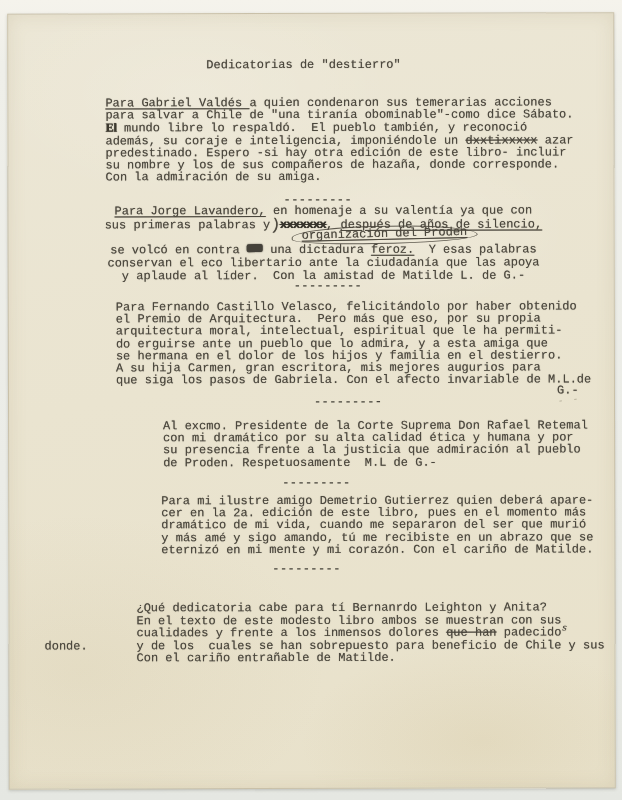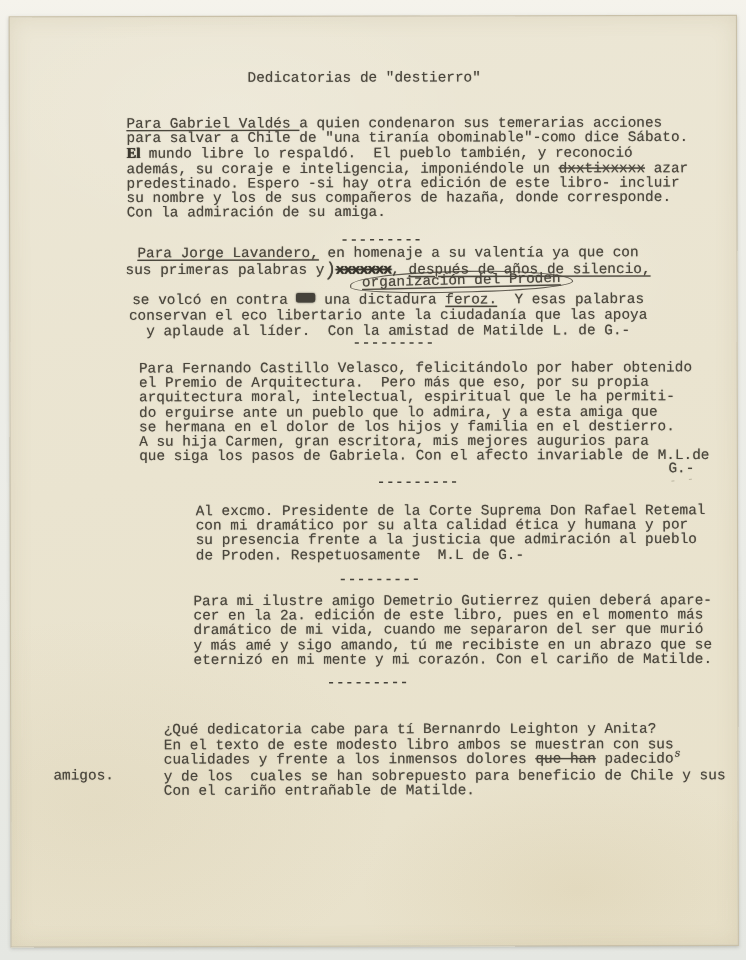--- a/index.html
+++ b/index.html
@@ -81,16 +81,16 @@
 
     <div class="para p4 ink"><div class="tline"><span>Al excmo. Presidente de la Corte Suprema Don Rafael Retemal</span></div><div class="tline"><span>con mi dramático por su alta calidad ética y humana y por</span></div><div class="tline"><span>su presencia frente a la justicia que admiración al pueblo</span></div><div class="tline"><span>de Proden. Respetuosamente  M.L de G.-</span></div></div>
 
     <div class="divider d4">---------</div>
 
     <div class="para p5 ink"><div class="tline"><span>Para mi ilustre amigo Demetrio Gutierrez quien deberá apare-</span></div><div class="tline"><span>cer en la 2a. edición de este libro, pues en el momento más</span></div><div class="tline"><span>dramático de mi vida, cuando me separaron del ser que murió</span></div><div class="tline"><span>y más amé y sigo amando, tú me recibiste en un abrazo que se</span></div><div class="tline"><span>eternizó en mi mente y mi corazón. Con el cariño de Matilde.</span></div></div>
 
     <div class="divider d5">---------</div>
 
     <div class="para p6 ink"><div class="tline"><span>¿Qué dedicatoria cabe para tí Bernanrdo Leighton y Anita?</span></div><div class="tline"><span>En el texto de este modesto libro ambos se muestran con sus</span></div><div class="tline"><span>cualidades y frente a los inmensos dolores </span><span class="seg-x">que han</span><span> padecido</span><span class="seg-sup">s</span></div><div class="tline"><span>y de los  cuales se han sobrepuesto para beneficio de Chile y sus</span></div><div class="tline"><span>Con el cariño entrañable de Matilde.</span></div></div>
-    <div class="margin-word ink">amigos.</div>
+    <div class="margin-word ink">donde.</div>
 
   </div>
 </div>
 
 </body></html>

